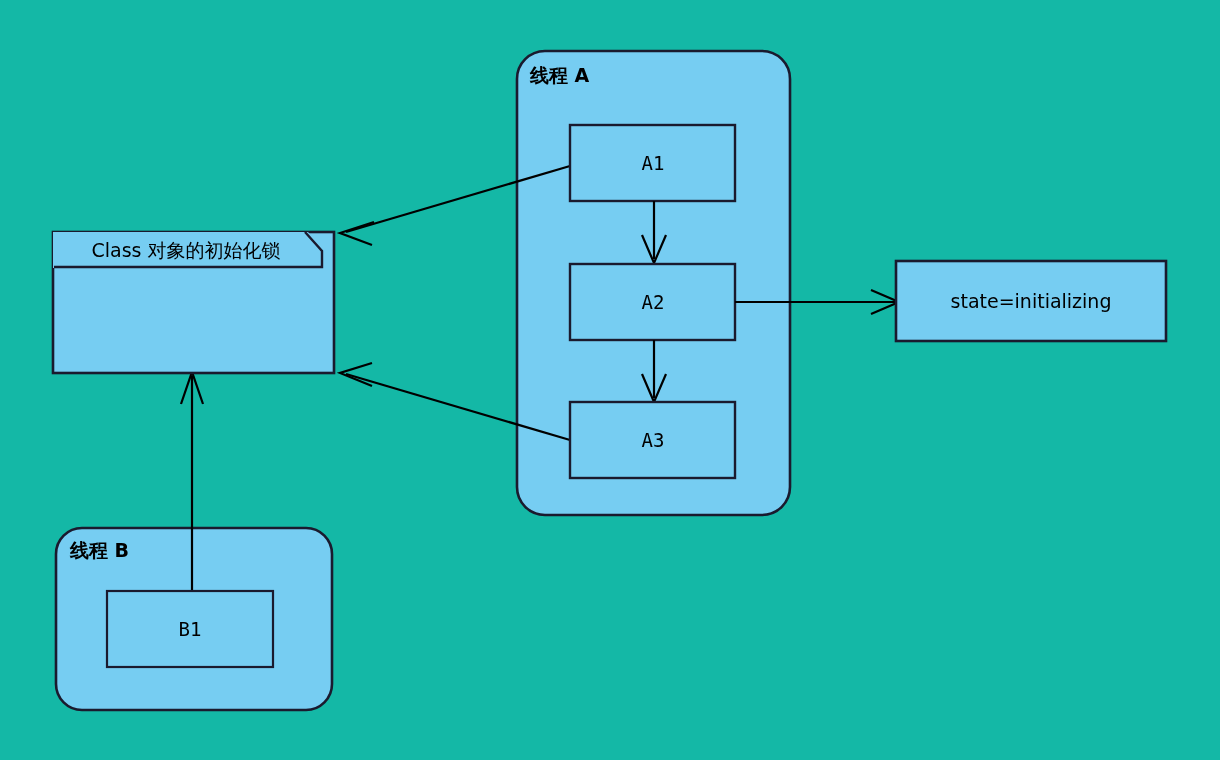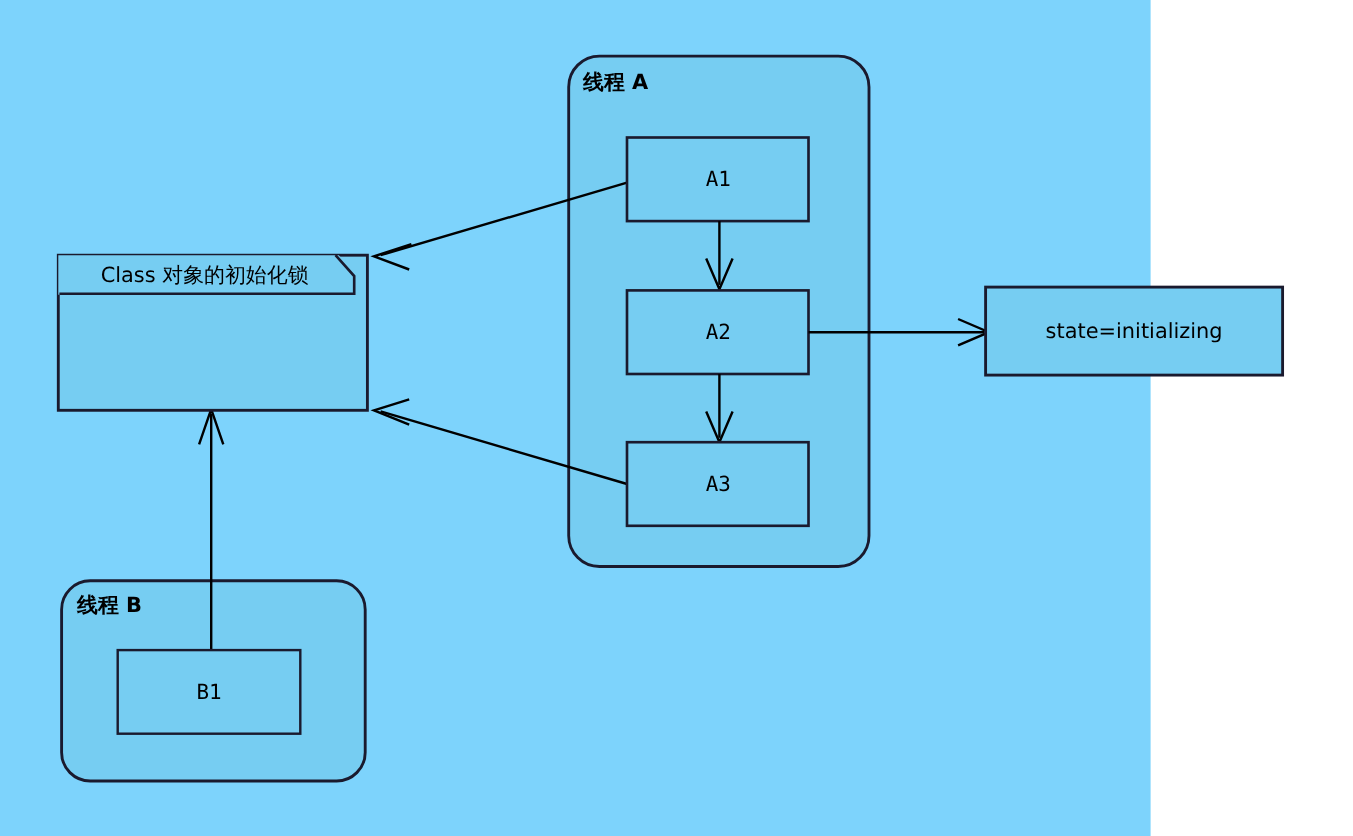--- a/index.html
+++ b/index.html
@@ -8,23 +8,23 @@
     background: #ffffff;
   }
   body {
     width: 1230px;
     height: 760px;
     overflow: hidden;
     font-family: "DejaVu Sans", "Liberation Sans", sans-serif;
   }
   #diagram-root {
     position: relative;
-    width: 1046px;
+    width: 1220px;
     height: 760px;
-    background: #7dd3fc;
+    background: #14b8a6;
   }
   #diagram-svg {
     position: absolute;
     left: 0;
     top: 0;
     width: 1230px;
     height: 760px;
     display: block;
   }
   .node-label-mono {

